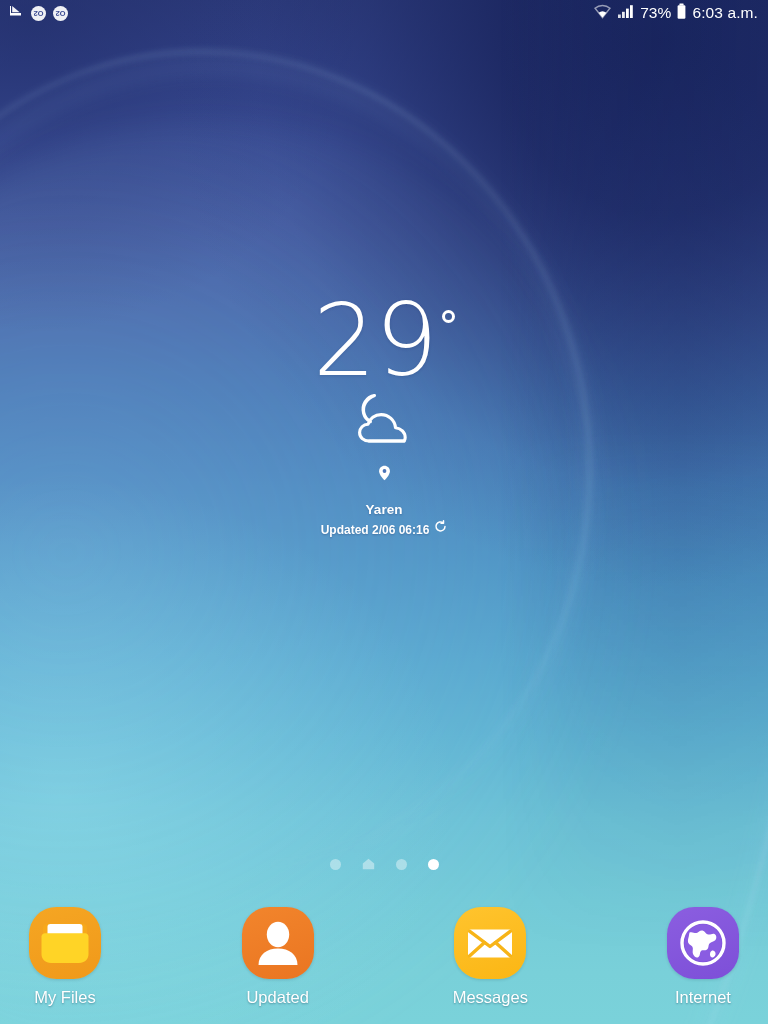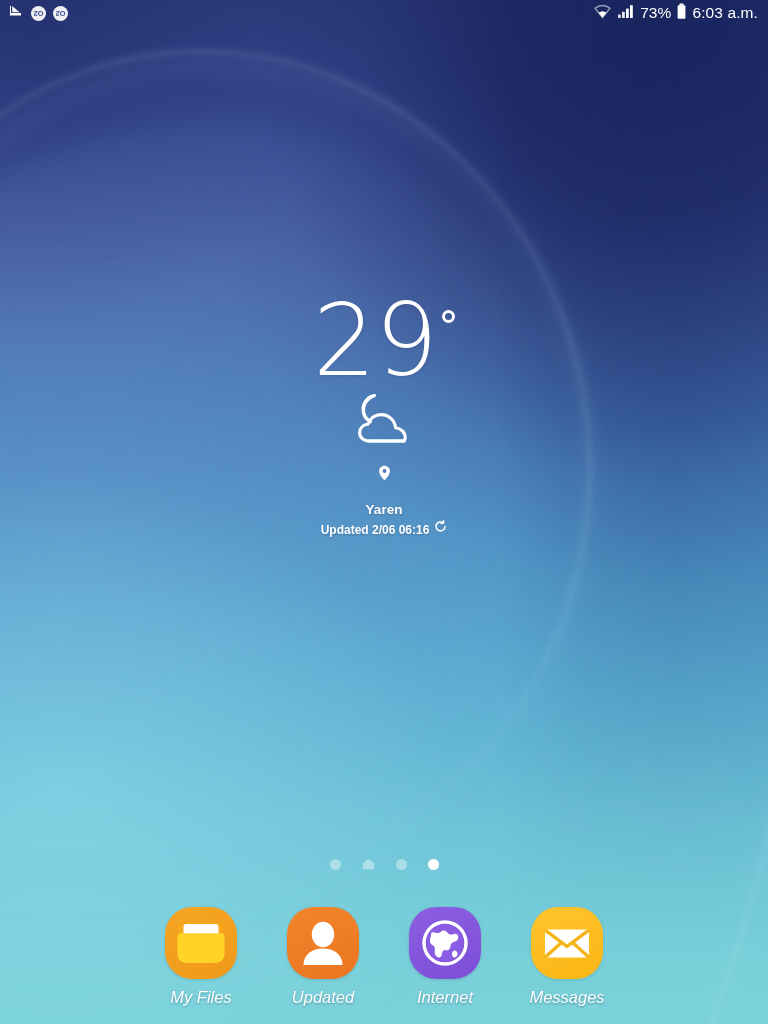--- a/index.html
+++ b/index.html
@@ -195,24 +195,23 @@
     width:11px; height:11px; border-radius:50%;
     background:rgba(255,255,255,0.40);
   }
   .pdot.active{ background:#ffffff; }
   .pdot.home{ background:transparent; position:relative; width:13px; height:12px; }
   .pdot.home svg{ display:block; }
 
   
   .dock{
     position:absolute; left:0; bottom:0; width:768px; height:130px;
-    display:flex; align-items:flex-start; justify-content:center;
+    display:flex; align-items:flex-start; justify-content:space-between;
     padding:13px 4px 0 4px;
     z-index:10;
-    font-style:italic;
   }
   .dock-item{
     width:122px; display:flex; flex-direction:column; align-items:center;
     cursor:pointer;
   }
   .icon-sq{
     width:72px; height:72px; position:relative;
     border-radius:34% / 34%;
     display:flex; align-items:center; justify-content:center;
     overflow:hidden;
@@ -370,20 +369,31 @@
 
 
     <div class="dock-item">
       <div class="icon-sq squircle ic-contacts">
         <svg width="72" height="72" viewBox="0 0 72 72">
           <ellipse cx="36" cy="27.5" rx="11.2" ry="12.8" fill="#ffffff"></ellipse>
           <path d="M16.5 58 C16.5 47.5 25 41.5 36 41.5 C47 41.5 55.5 47.5 55.5 58 Z" fill="#ffffff"></path>
         </svg>
       </div>
       <span class="dock-label">Updated</span>
+    </div>
+
+    <div class="dock-item">
+      <div class="icon-sq squircle ic-messages">
+        <svg width="72" height="72" viewBox="0 0 72 72">
+          <rect x="14" y="22.5" width="44" height="28" rx="2.5" fill="#ffffff"></rect>
+          <path d="M15.5 24.2 L36 39.5 L56.5 24.2" fill="none" stroke="#f7b418" stroke-width="3.4" stroke-linecap="round" stroke-linejoin="round"></path>
+          <path d="M15.5 49.0 L30.5 35.5 M56.5 49.0 L41.5 35.5" fill="none" stroke="#f7b418" stroke-width="3.4" stroke-linecap="round"></path>
+        </svg>
+      </div>
+      <span class="dock-label">Messages</span>
     </div>
 
     <div class="dock-item">
       <div class="icon-sq squircle ic-internet">
         <svg width="72" height="72" viewBox="0 0 72 72">
           <circle cx="36" cy="36" r="21" fill="none" stroke="#ffffff" stroke-width="3.4"></circle>
           <circle cx="36" cy="36" r="18.4" fill="#8a5ce2"></circle>
           <path d="M22.5 25.5 C25.5 24.5 27.5 26.5 29.5 26.0 C31.5 25.5 33 23 35.5 23.5
                    C38 24 38.5 27 41 27.5 C43.5 28 45.5 26 47.5 27
                    C49.5 28 50 31 48.5 33 C47 35 44 34.5 42.5 36.5
@@ -392,26 +402,15 @@
                    C25 44.5 26.5 42 25.5 40 C24.5 38 21.5 37.5 21 35
                    C20.5 32.5 22 30 22 28 Z" fill="#ffffff"></path>
           <path d="M44.5 44 C46 43 48 44 48.5 46 C49 48 47.5 50 46 50.5
                    C44.5 51 43 49.5 43 47.5 C43 45.8 43.5 44.6 44.5 44 Z" fill="#ffffff"></path>
           <circle cx="36" cy="36" r="18.4" fill="none" stroke="#8a5ce2" stroke-width="0"></circle>
         </svg>
       </div>
       <span class="dock-label">Internet</span>
     </div>
 
-    <div class="dock-item">
-      <div class="icon-sq squircle ic-messages">
-        <svg width="72" height="72" viewBox="0 0 72 72">
-          <rect x="14" y="22.5" width="44" height="28" rx="2.5" fill="#ffffff"></rect>
-          <path d="M15.5 24.2 L36 39.5 L56.5 24.2" fill="none" stroke="#f7b418" stroke-width="3.4" stroke-linecap="round" stroke-linejoin="round"></path>
-          <path d="M15.5 49.0 L30.5 35.5 M56.5 49.0 L41.5 35.5" fill="none" stroke="#f7b418" stroke-width="3.4" stroke-linecap="round"></path>
-        </svg>
-      </div>
-      <span class="dock-label">Messages</span>
-    </div>
-
 
   </div>
 </div>
 
 </body></html>

